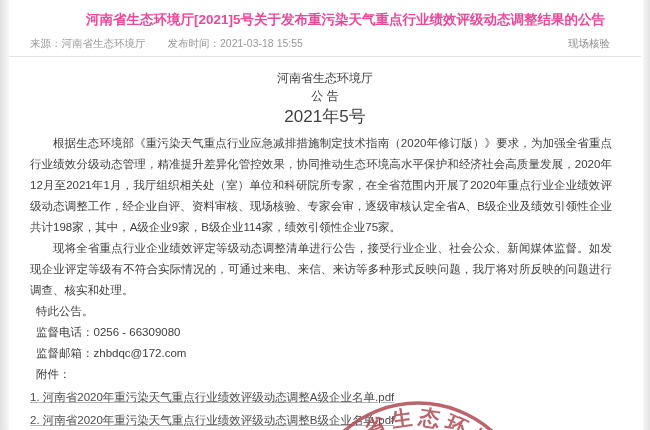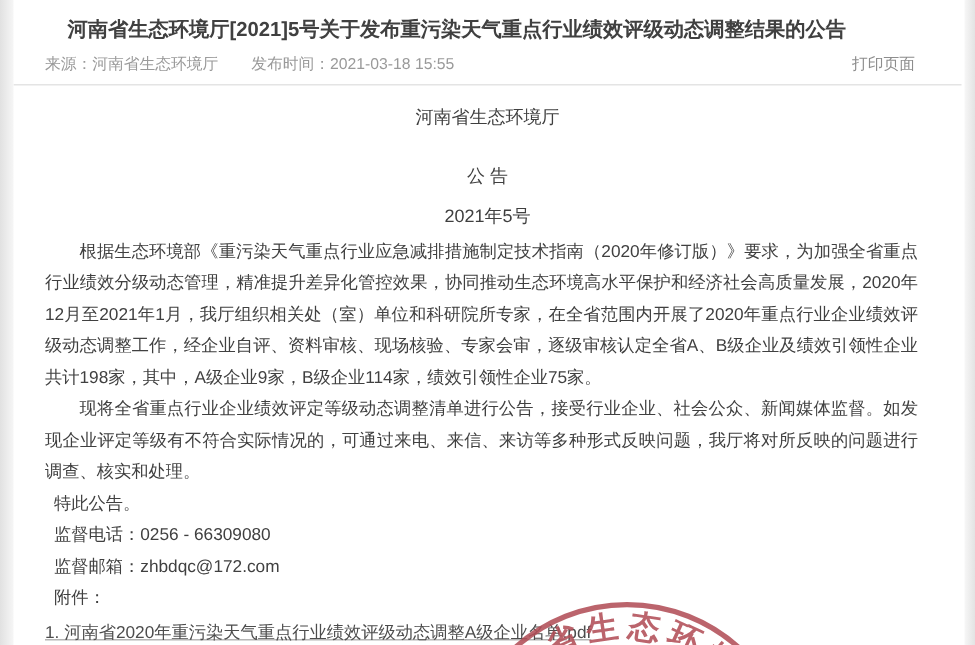--- a/index.html
+++ b/index.html
@@ -9,38 +9,38 @@
     background: #ffffff; position: relative;
     font-family: "Liberation Sans", sans-serif;
     -webkit-font-smoothing: antialiased;
   }
   .edge { position: absolute; top: 0; height: 430px; z-index: 5; }
   .edge-left  { left: 0;  width: 9px;  background: linear-gradient(to right, #e1e1e1, #f6f6f6); }
   .edge-right { right: 0; width: 7px;  background: linear-gradient(to left, #e3e3e3, #f7f7f7); }
 
   .title {
     margin: 12px 45px 0 45px;
-    font-size: 13.5px; font-weight: bold; color: #404040;
-    text-align: left; line-height: 16px;
+    font-size: 13.5px; font-weight: bold; color: #ec4899;
+    text-align: right; line-height: 16px;
   }
   .meta-bar {
     display: flex; align-items: center;
     margin: 9px 40px 0 30px;
     font-size: 10.5px; color: #9a9a9a; line-height: 13px; text-align: center;
   }
   .meta-item { margin-right: 22px; }
   .print-link {
     margin-left: auto; color: #8d8d8d; text-decoration: none; cursor: pointer;
   }
   .divider { border: none; border-top: 1px solid #e4e4e4; margin: 6px 9px 0 9px; }
 
   .doc-head { text-align: center; color: #3f3f3f; }
   .agency     { margin-top: 13px; font-size: 12px; }
-  .doc-type   { margin-top: 22px; font-size: 12px; }
-  .doc-number { margin-top: 10px; font-size: 12px; }
+  .doc-type   { margin-top: 1px; font-size: 12px; }
+  .doc-number { font-size: 17px; }
 
   .doc-body {
     margin: 5px 38px 0 30px;
     font-size: 11.5px; color: #404040;
     line-height: 21px; text-align: justify;
   }
   .doc-body p { margin: 0; text-indent: 2em; }
   .line { padding-left: 6px; }
   .attachments-list { margin-top: 1px; }
   .attachment-item {
@@ -60,21 +60,21 @@
 <div class="page">
 
   <div class="edge edge-left"></div>
   <div class="edge edge-right"></div>
 
   <h1 class="title">河南省生态环境厅[2021]5号关于发布重污染天气重点行业绩效评级动态调整结果的公告</h1>
 
   <div class="meta-bar">
     <span class="meta-item">来源：河南省生态环境厅</span>
     <span class="meta-item">发布时间：2021-03-18 15:55</span>
-    <a class="print-link">打印页面</a>
+    <a class="print-link">现场核验</a>
   </div>
 
   <hr class="divider">
 
   <div class="doc-head">
     <div class="agency">河南省生态环境厅</div>
     <div class="doc-type">公 告</div>
     <div class="doc-number">2021年5号</div>
   </div>
 

